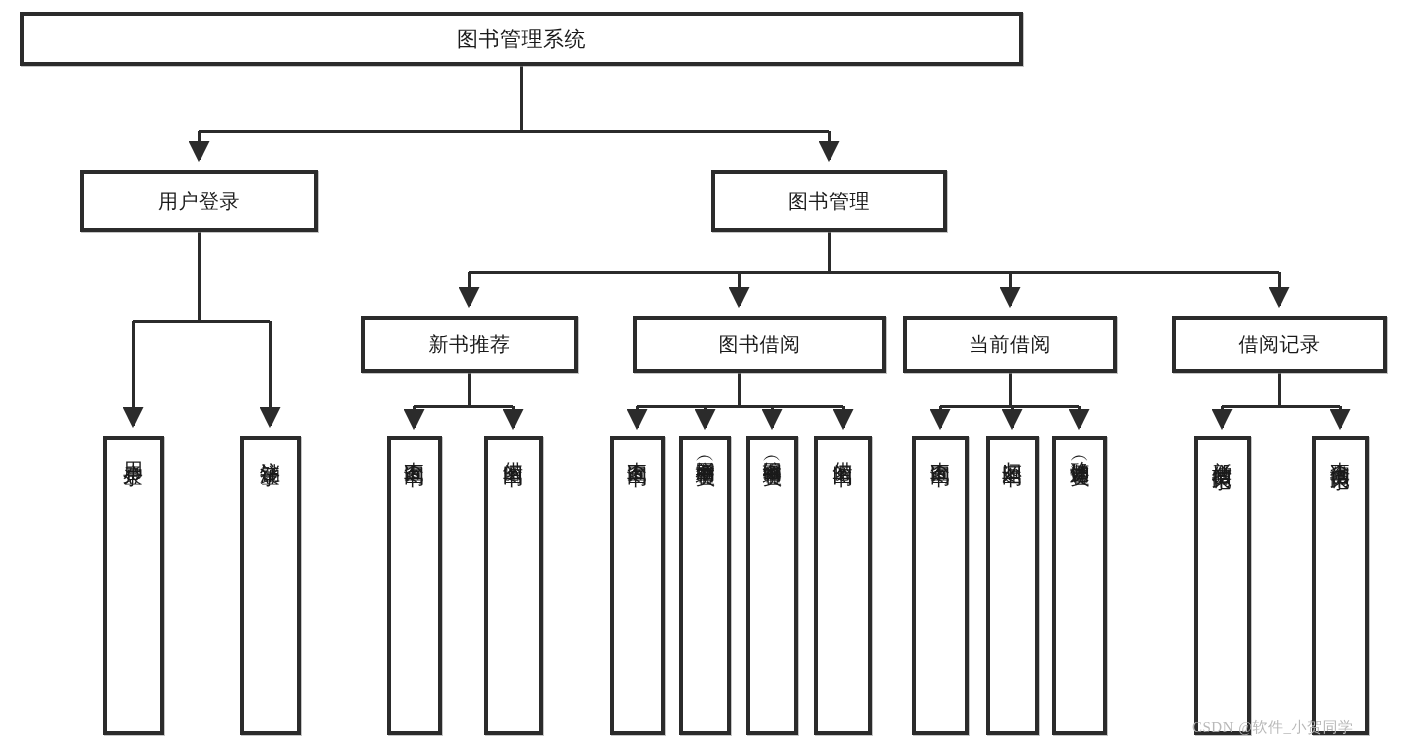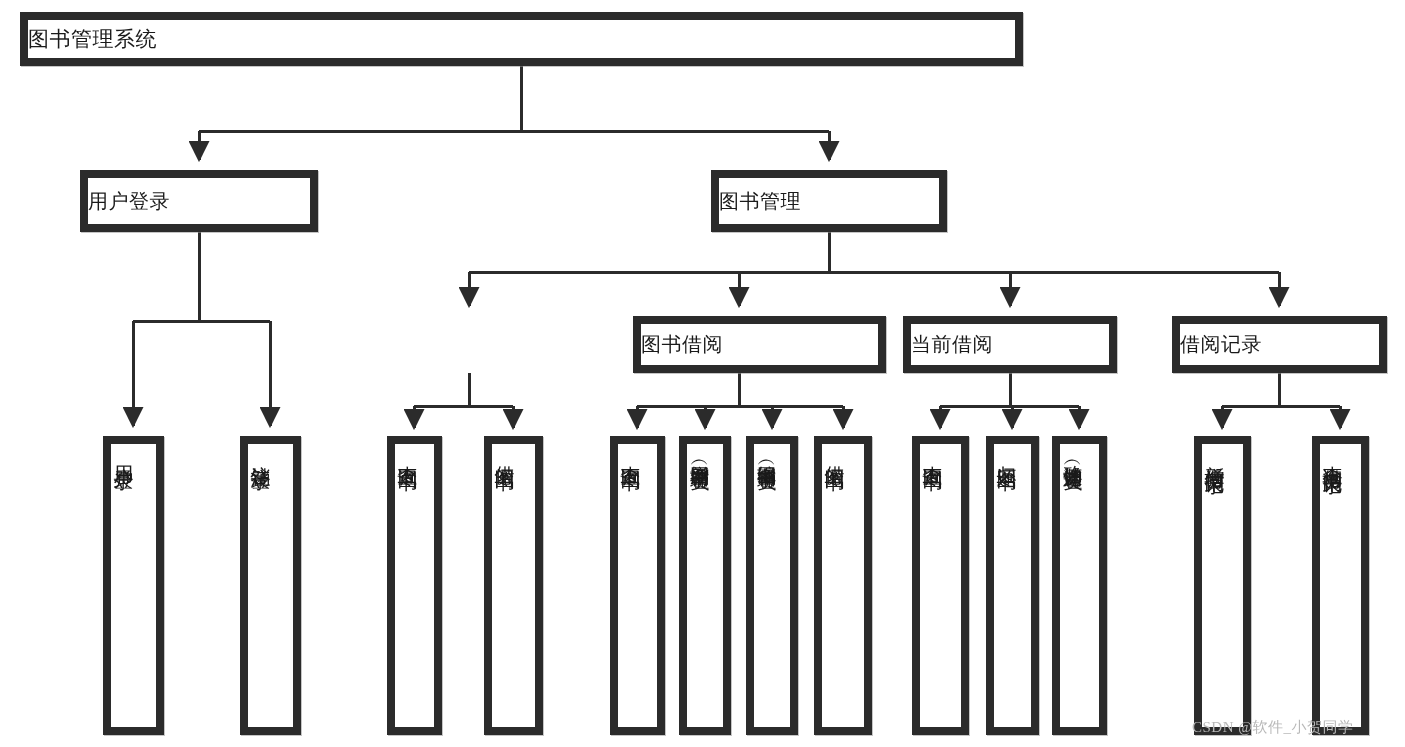--- a/index.html
+++ b/index.html
@@ -23,23 +23,24 @@
     left: 0;
     top: 0;
     width: 1405px;
     height: 747px;
     pointer-events: none;
   }
   .node {
     position: absolute;
     box-sizing: border-box;
     background: #ffffff;
-    border: 8px solid #0f172a;
+    border: 4px solid #0f172a;
     display: flex;
     align-items: center;
+    justify-content: center;
     color: #1a1a1a;
     box-shadow: 1px 1px 0 rgba(150,150,150,0.55);
   }
   .node-label {
     display: block;
     text-align: center;
     line-height: 1.14;
     letter-spacing: 0.5px;
     white-space: nowrap;
   }
@@ -130,20 +131,23 @@
     <span class="node-label">图书管理系统</span>
   </div>
 
   <div class="node level2" style="left: 80px; top: 170px; width: 238px; height: 62px; border-color: rgb(43, 43, 43); background: rgb(255, 255, 255); color: rgb(26, 26, 26);">
     <span class="node-label">用户登录</span>
   </div>
   <div class="node level2" style="left: 711px; top: 170px; width: 236px; height: 62px; border-color: rgb(43, 43, 43); background: rgb(255, 255, 255); color: rgb(26, 26, 26);">
     <span class="node-label">图书管理</span>
   </div>
 
+  <div class="node level3" style="left: 361px; top: 316px; width: 217px; height: 57px; border-color: rgb(43, 43, 43); background: rgb(255, 255, 255); color: rgb(26, 26, 26);">
+    <span class="node-label">新书推荐</span>
+  </div>
   <div class="node level3" style="left: 633px; top: 316px; width: 253px; height: 57px; border-color: rgb(43, 43, 43); background: rgb(255, 255, 255); color: rgb(26, 26, 26);">
     <span class="node-label">图书借阅</span>
   </div>
   <div class="node level3" style="left: 1172px; top: 316px; width: 215px; height: 57px; border-color: rgb(43, 43, 43); background: rgb(255, 255, 255); color: rgb(26, 26, 26);">
     <span class="node-label">借阅记录</span>
   </div>
   <div class="node level3" style="left: 903px; top: 316px; width: 214px; height: 57px; border-color: rgb(43, 43, 43); background: rgb(255, 255, 255); color: rgb(26, 26, 26);">
     <span class="node-label">当前借阅</span>
   </div>
 

